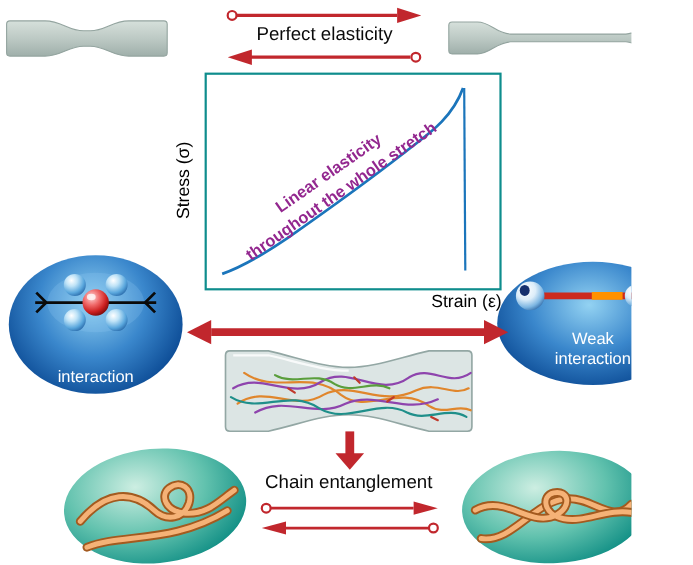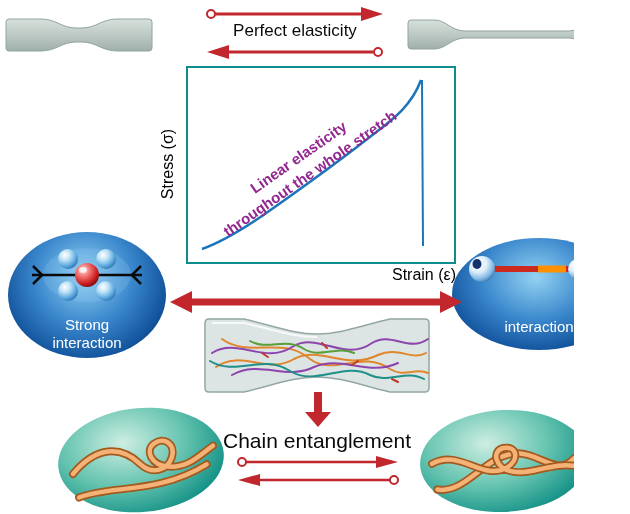--- a/index.html
+++ b/index.html
@@ -11,21 +11,21 @@
   .ylabel{left:168px;top:164px;transform:translate(-50%,-50%) rotate(-90deg);white-space:nowrap;font-size:16px;color:#000;}
   .xlabel{left:186px;top:266px;width:270px;text-align:right;font-size:16px;color:#000;}
   .bubble{border-radius:50%;}
   .bubble-blue{background:radial-gradient(ellipse at 48% 35%, #93d2f2 0%, #3a87cc 42%, #0b4a94 78%, #063064 100%);}
   .bubble-left{left:8px;top:232px;width:158px;height:126px;}
   .bubble-right{left:452px;top:238px;width:174px;height:112px;}
   .bubble-text{position:absolute;left:0;width:100%;text-align:center;color:#ffffff;font-size:15px;line-height:18px;}
   .ellipse-teal{background:radial-gradient(ellipse at 40% 32%, #cdeee2 0%, #62c2ae 45%, #139086 78%, #0a6e66 100%);}
   .ellipse-bl{left:58px;top:408px;width:166px;height:104px;transform:rotate(-5deg);}
   .ellipse-br{left:420px;top:410px;width:168px;height:102px;transform:rotate(-3deg);}
-  .chain-label{left:217px;top:429px;width:200px;text-align:center;font-size:21px;font-weight:500;color:#0a0a0a;}
+  .chain-label{left:217px;top:429px;width:200px;text-align:center;font-size:17px;font-weight:500;color:#0a0a0a;}
 </style>
 </head>
 <body>
 
 <div class="stage">
 
   <svg class="abs" style="left:4px;top:12px" width="150" height="46" viewBox="0 0 150 46">
     <defs>
       <linearGradient id="gMetal1" x1="0" y1="0" x2="0" y2="1">
         <stop offset="0" stop-color="#d6e0db"></stop>
@@ -91,41 +91,41 @@
       <ellipse cx="57" cy="33" rx="44" ry="27" fill="rgba(150,205,245,0.22)"></ellipse>
       <line x1="2" y1="33" x2="112" y2="33" stroke="#0a0a0a" stroke-width="2.5"></line>
       <path d="M12,33 L3,24 M12,33 L3,42 M102,33 L111,24 M102,33 L111,42" stroke="#0a0a0a" stroke-width="2.5" fill="none"></path>
       <circle cx="38" cy="17" r="10" fill="url(#gSphereBlue)"></circle>
       <circle cx="76" cy="17" r="10" fill="url(#gSphereBlue)"></circle>
       <circle cx="38" cy="49" r="10" fill="url(#gSphereBlue)"></circle>
       <circle cx="76" cy="49" r="10" fill="url(#gSphereBlue)"></circle>
       <circle cx="57" cy="33" r="12" fill="url(#gSphereRed)"></circle>
       <ellipse cx="53" cy="28" rx="4" ry="3" fill="rgba(255,255,255,0.75)"></ellipse>
     </svg>
-    <div class="bubble-text" style="top:84px">Strong</div>
     <div class="bubble-text" style="top:102px">interaction</div>
   </div>
 
   <div class="abs bubble bubble-blue bubble-right">
     <svg class="abs" style="left:8px;top:12px" width="158" height="38" viewBox="0 0 158 38">
       <defs>
         <radialGradient id="gSphereBlue2" cx="0.35" cy="0.3" r="0.75">
           <stop offset="0" stop-color="#ffffff"></stop>
             <stop offset="0.45" stop-color="#dcedf9"></stop>
           <stop offset="0.8" stop-color="#7db6e2"></stop>
             <stop offset="1" stop-color="#3c76b0"></stop>
         </radialGradient>
       </defs>
       <line x1="20" y1="19" x2="148" y2="19" stroke="#cc2a1e" stroke-width="6"></line>
       <line x1="78" y1="19" x2="106" y2="19" stroke="#ff9100" stroke-width="7"></line>
       <circle cx="22" cy="19" r="13" fill="url(#gSphereBlue2)"></circle>
       <ellipse cx="17" cy="14" rx="4.5" ry="5" fill="#16306e"></ellipse>
       <circle cx="118" cy="19" r="10" fill="url(#gSphereBlue2)"></circle>
       <circle cx="147" cy="19" r="10" fill="url(#gSphereBlue2)"></circle>
     </svg>
+    <div class="bubble-text" style="top:62px">Weak</div>
     <div class="bubble-text" style="top:80px">interaction</div>
   </div>
 
   <svg class="abs" style="left:168px;top:290px" width="296" height="24" viewBox="0 0 296 24">
     <line x1="24" y1="12" x2="272" y2="12" stroke="#c1272d" stroke-width="7"></line>
     <polygon points="24,1 2,12 24,23" fill="#c1272d"></polygon>
     <polygon points="272,1 294,12 272,23" fill="#c1272d"></polygon>
   </svg>
 
   <svg class="abs" style="left:202px;top:309px" width="230" height="94" viewBox="0 0 230 94">

